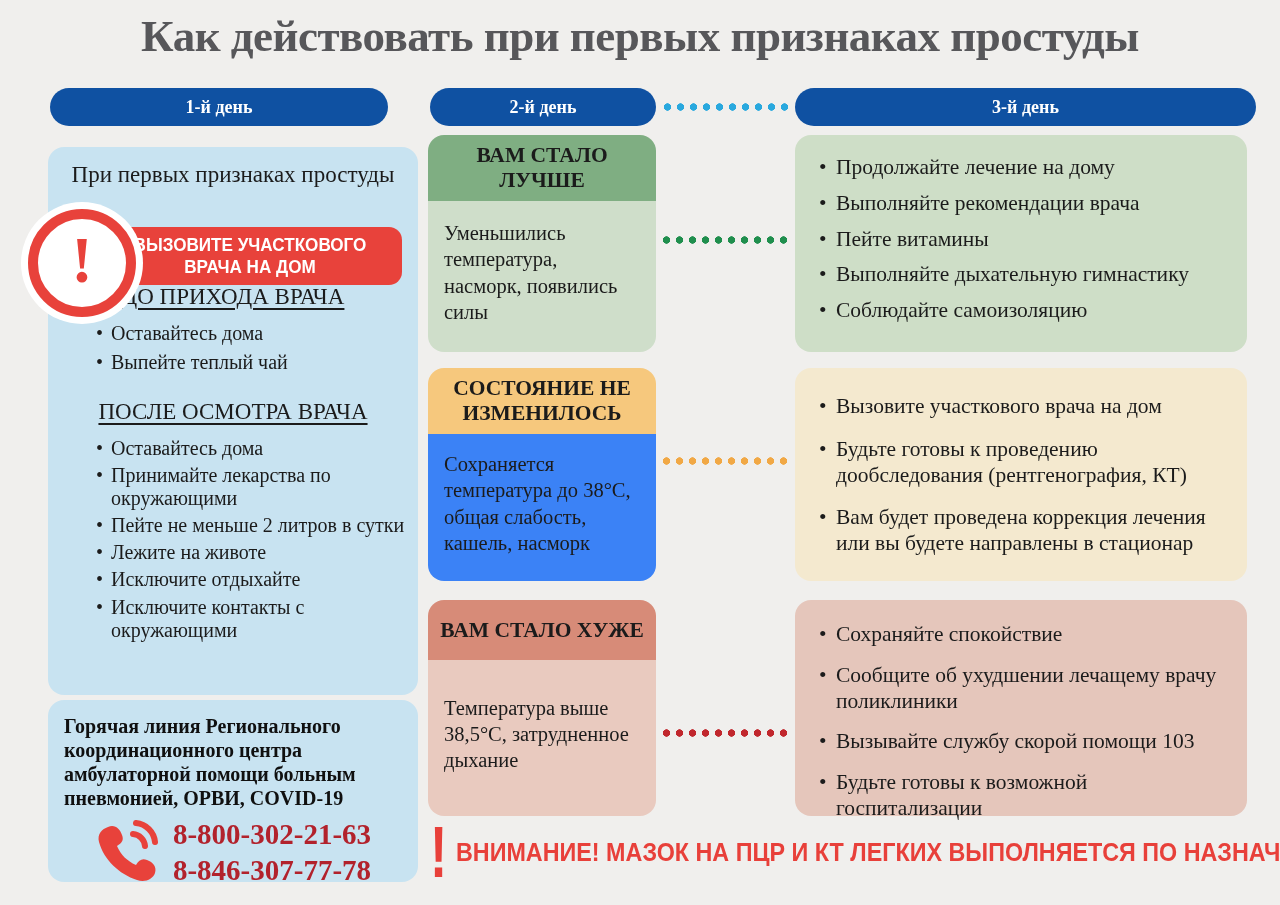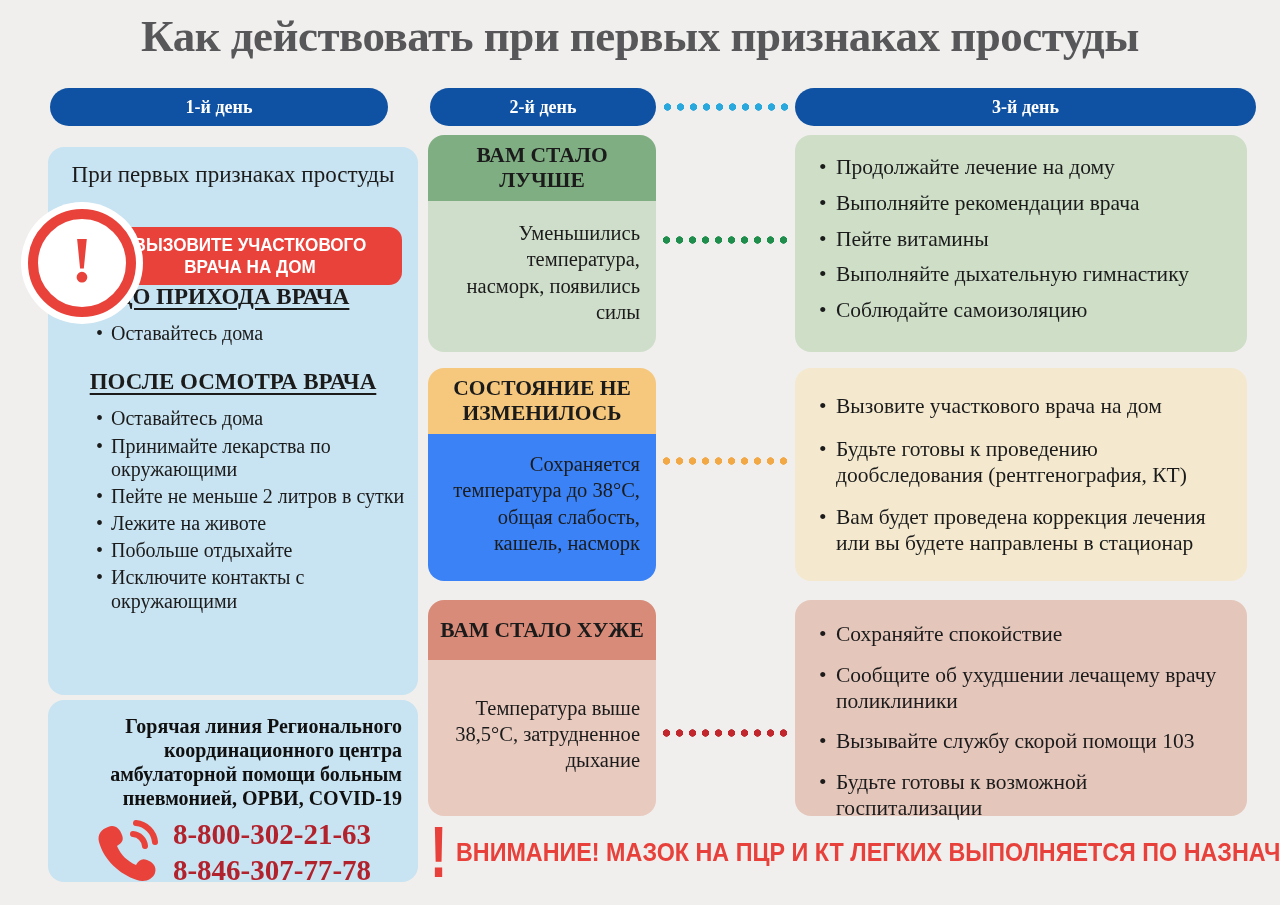--- a/index.html
+++ b/index.html
@@ -52,50 +52,50 @@
     transform:scaleX(0.9);
   }
   .alert-icon{
     position:absolute;left:-20px;top:62px;width:88px;height:88px;
     background:#fff;border:10px solid #e8423b;border-radius:50%;
     box-shadow:0 0 0 7px #ffffff;
     display:flex;align-items:center;justify-content:center;
   }
   .alert-icon span{color:#e8423b;font-size:66px;font-weight:bold;line-height:1;margin-top:-6px;}
   .sec-heading{
-    text-align:center;font-weight:bold;font-size:23px;
+    text-align:center;font-weight:normal;font-size:23px;
     text-decoration:underline;text-underline-offset:4px;text-decoration-thickness:2px;
   }
   .sec-heading.first{margin-top:96px;}
   .sec-heading.second{margin-top:24px;}
   ul.bullets{list-style:none;margin:12px 10px 0 48px;padding:0;font-size:20px;line-height:1.16;}
   ul.bullets li{position:relative;padding-left:15px;margin-bottom:6px;}
   ul.bullets.tight li{margin-bottom:4px;}
   ul.bullets li::before{content:"\2022";position:absolute;left:0;}
 
   .hotline-card{
     position:absolute;left:48px;top:700px;width:370px;height:182px;
     background:#c8e3f1;border-radius:16px;color:#101010;
   }
-  .hotline-text{margin:14px 16px 0;text-align:right;font-weight:bold;font-size:20px;line-height:1.2;}
+  .hotline-text{margin:14px 16px 0;text-align:left;font-weight:bold;font-size:20px;line-height:1.2;}
   .phone-row{display:flex;align-items:center;justify-content:center;gap:14px;margin-top:6px;}
   .phone-icon{width:64px;height:64px;flex:0 0 auto;}
   .phone-nums{color:#b2222c;font-weight:bold;font-size:29px;line-height:1.25;}
 
   
   .status-card{
     position:absolute;left:428px;width:228px;border-radius:16px;overflow:hidden;
     display:flex;flex-direction:column;color:#1b1b1b;
   }
   .status-card .card-header{
     display:flex;align-items:center;justify-content:center;text-align:center;
     font-weight:bold;font-size:21.5px;line-height:1.15;padding:4px 10px;box-sizing:border-box;
   }
   .status-card .card-body{
-    flex:1;display:flex;align-items:center;justify-content:center;text-align:right;
+    flex:1;display:flex;align-items:center;justify-content:center;text-align:left;
     font-size:20.5px;line-height:1.28;padding:0 16px 8px;
   }
   .sc-green{top:135px;height:217px;}
   .sc-green .card-header{background:#7fae82;min-height:66px;}
   .sc-green .card-body{background:#cfdeca;}
   .sc-amber{top:368px;height:213px;}
   .sc-amber .card-header{background:#f6c87d;min-height:66px;}
   .sc-amber .card-body{background:#3b82f6;}
   .sc-red{top:600px;height:216px;}
   .sc-red .card-header{background:#d78b78;min-height:60px;}
@@ -157,30 +157,31 @@
       <span>ВЫЗОВИТЕ УЧАСТКОВОГО ВРАЧА НА ДОМ</span>
     </div>
     <div class="alert-icon">
       <span>!</span>
     </div>
 
     <div class="sec-heading first">ДО ПРИХОДА ВРАЧА</div>
     <ul class="bullets">
 
     <li>Оставайтесь дома</li>
+        <li>Выпейте теплый чай</li>
       </ul>
 
     <div class="sec-heading second">ПОСЛЕ ОСМОТРА ВРАЧА</div>
     <ul class="bullets tight">
 
     <li>Оставайтесь дома</li>
         <li>Принимайте лекарства по окружающими</li>
         <li>Пейте не меньше 2 литров в сутки</li>
         <li>Лежите на животе</li>
-        <li>Побольше отдыхайте</li>
+        <li>Исключите отдыхайте</li>
         <li>Исключите контакты с окружающими</li>
       </ul>
   </div>
 
   <div class="hotline-card">
     <div class="hotline-text">Горячая линия Регионального координационного центра амбулаторной помощи больным пневмонией, ОРВИ, COVID-19</div>
     <div class="phone-row">
       <svg class="phone-icon" viewBox="0 0 64 64" aria-hidden="true">
         <path d="M13 7 C20 4 25 9 27 15 C29 20 27 23 22 26 C26 35 32 41 41 45 C44 40 47 38 52 40 C58 42 62 47 60 53 C58 59 50 63 42 60 C24 54 9 40 4 22 C2 14 7 9 13 7 Z" fill="#e8423b"></path>
         <path d="M38 14 a13 13 0 0 1 12 12" stroke="#e8423b" stroke-width="6" fill="none" stroke-linecap="round"></path>

